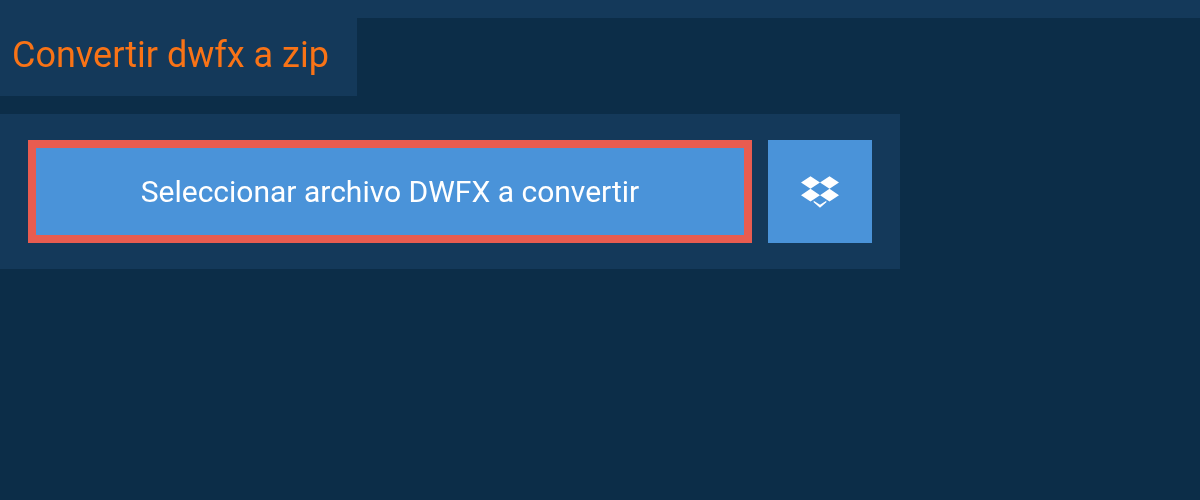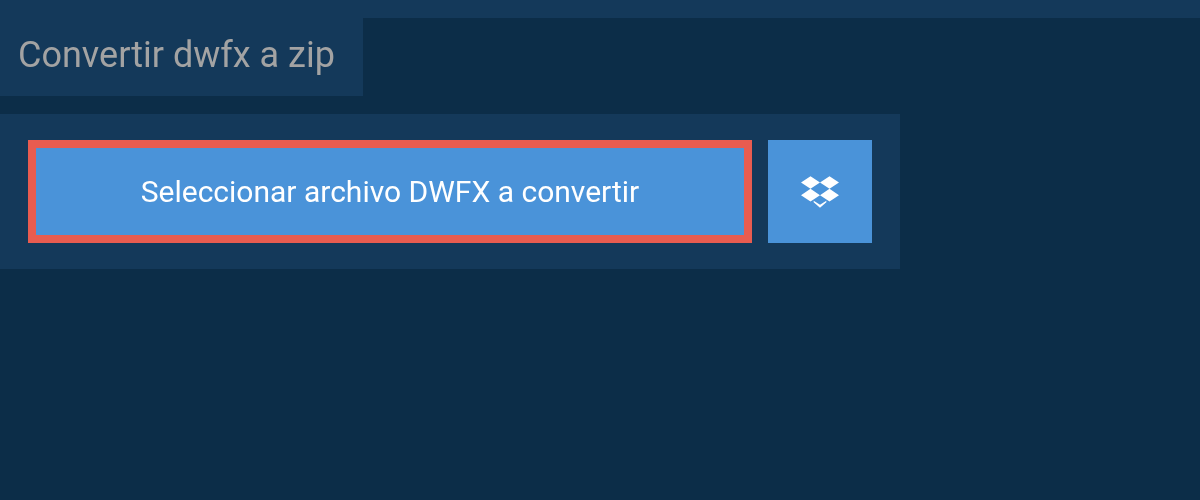--- a/index.html
+++ b/index.html
@@ -15,22 +15,22 @@
       overflow: hidden;
     }
     .top-bar {
       background: #14395a;
       height: 18px;
       width: 100%;
     }
     .title-tab {
       background: #14395a;
       display: inline-block;
-      padding: 16px 28px 20px 18px;
-      color: #a3a3a3;
+      padding: 16px 28px 20px 12px;
+      color: #f97316;
       font-size: 36px;
       font-weight: 400;
       margin-left: 0;
     }
     .upload-area {
       background: #14395a;
       padding: 26px 28px;
       display: flex;
       gap: 16px;
       align-items: stretch;

